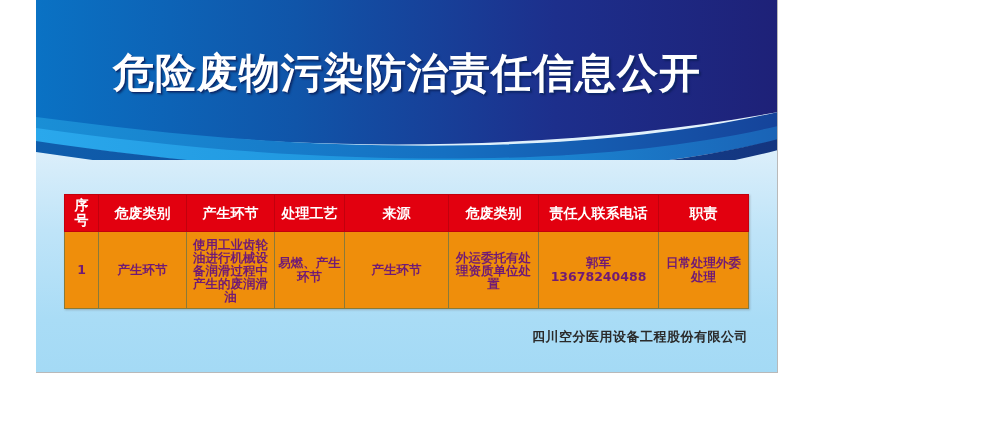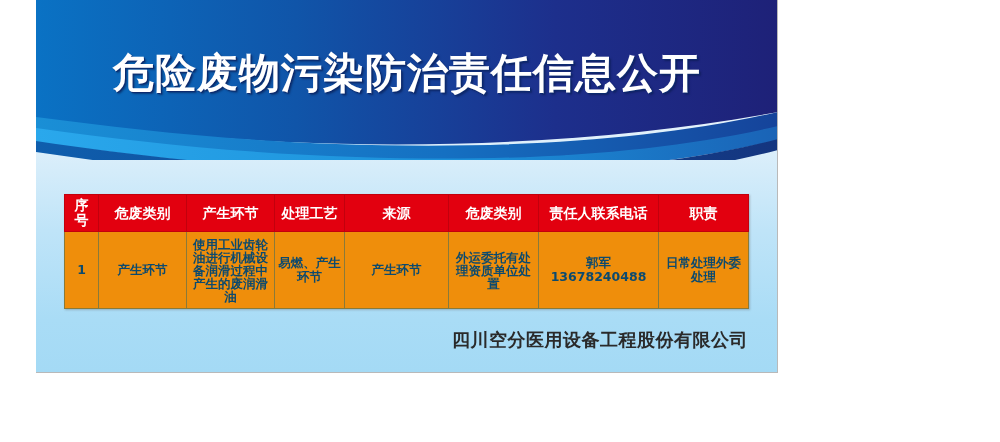--- a/index.html
+++ b/index.html
@@ -89,21 +89,21 @@
     background: #e2000f;
     color: #ffffff;
     font-size: 14px;
     font-weight: bold;
     height: 32px;
     line-height: 15px;
     border-color: #c2000d;
   }
   #waste-table tbody td {
     background: #ef8e0b;
-    color: #0c4a6e;
+    color: #701a75;
     font-size: 12.5px;
     line-height: 14px;
     height: 72px;
     font-weight: bold;
   }
   #waste-table tbody td.narrow-wrap {
     line-height: 13px;
   }
 
   .col-seq   { width: 34px; }
@@ -116,21 +116,21 @@
   .col-duty  { width: 90px; }
 
   
   #company {
     position: absolute;
     left: 0;
     top: 328px;
     width: 712px;
     text-align: right;
     padding-right: 0;
-    font-size: 18px;
+    font-size: 13px;
     font-weight: bold;
     color: #2a2a2a;
     letter-spacing: .5px;
     font-family: "DejaVu Sans", "Liberation Sans", sans-serif;
   }
 </style>
 </head>
 <body>
 
 <div id="poster">

